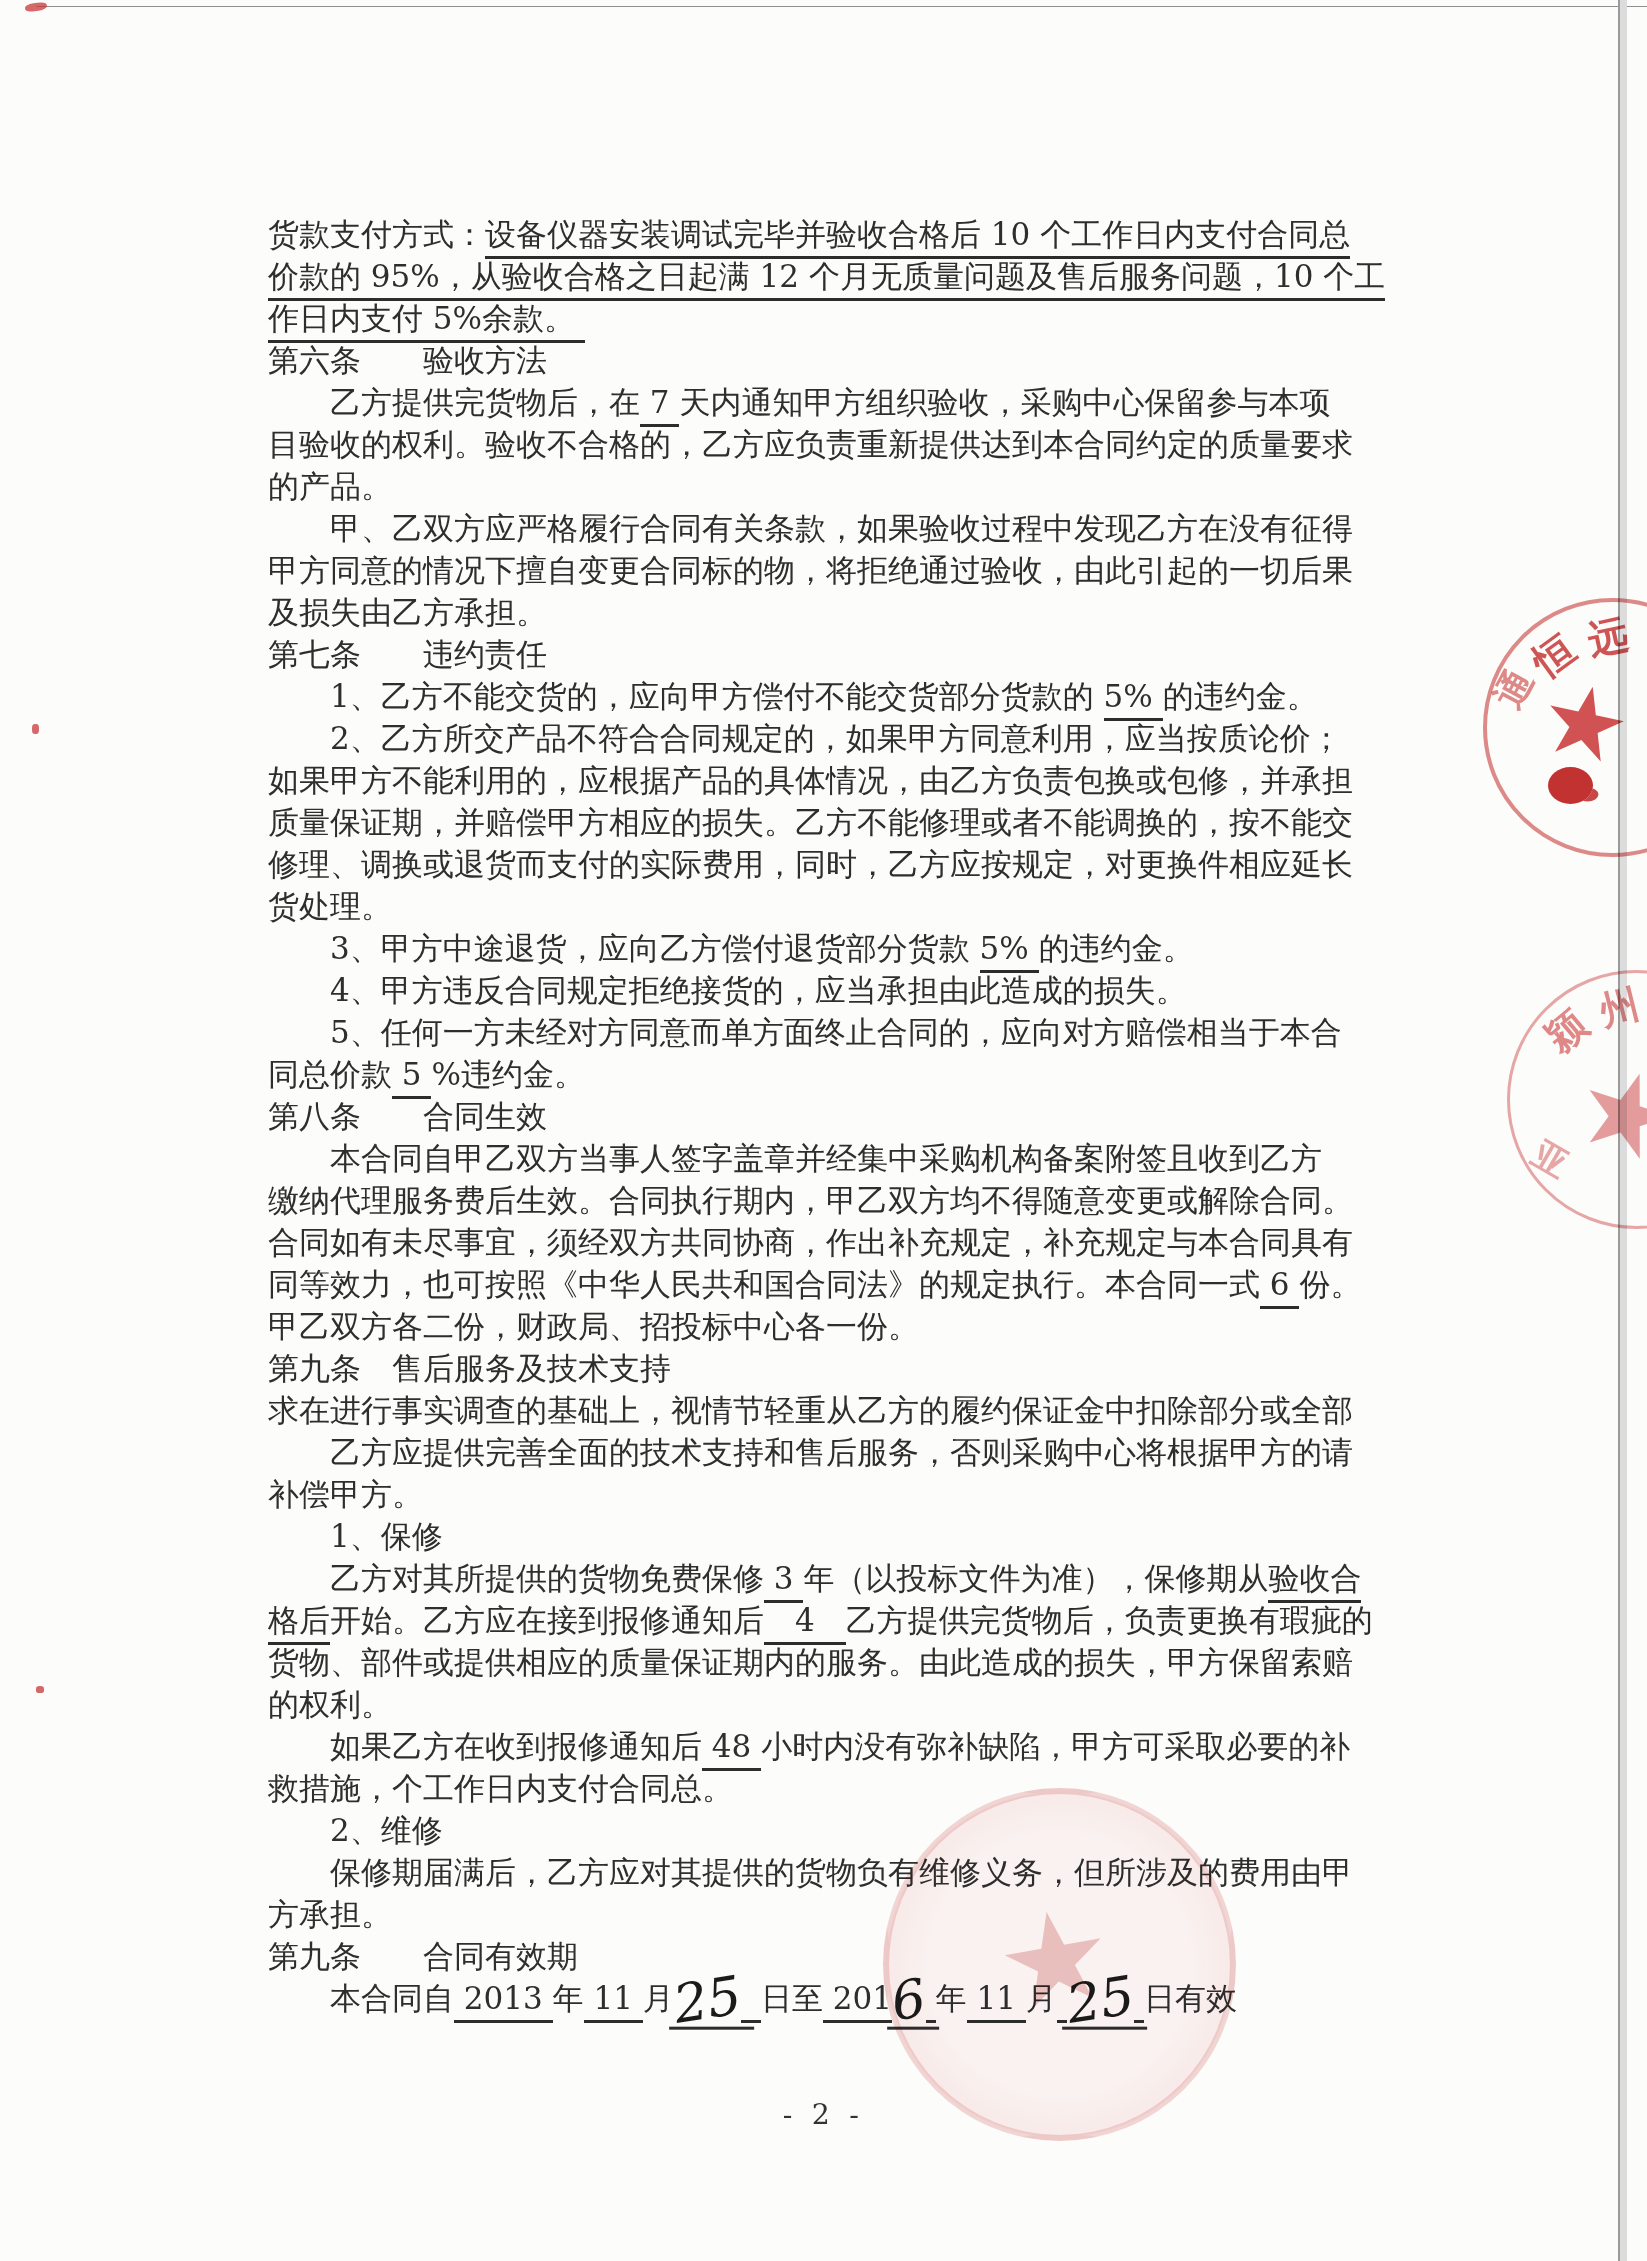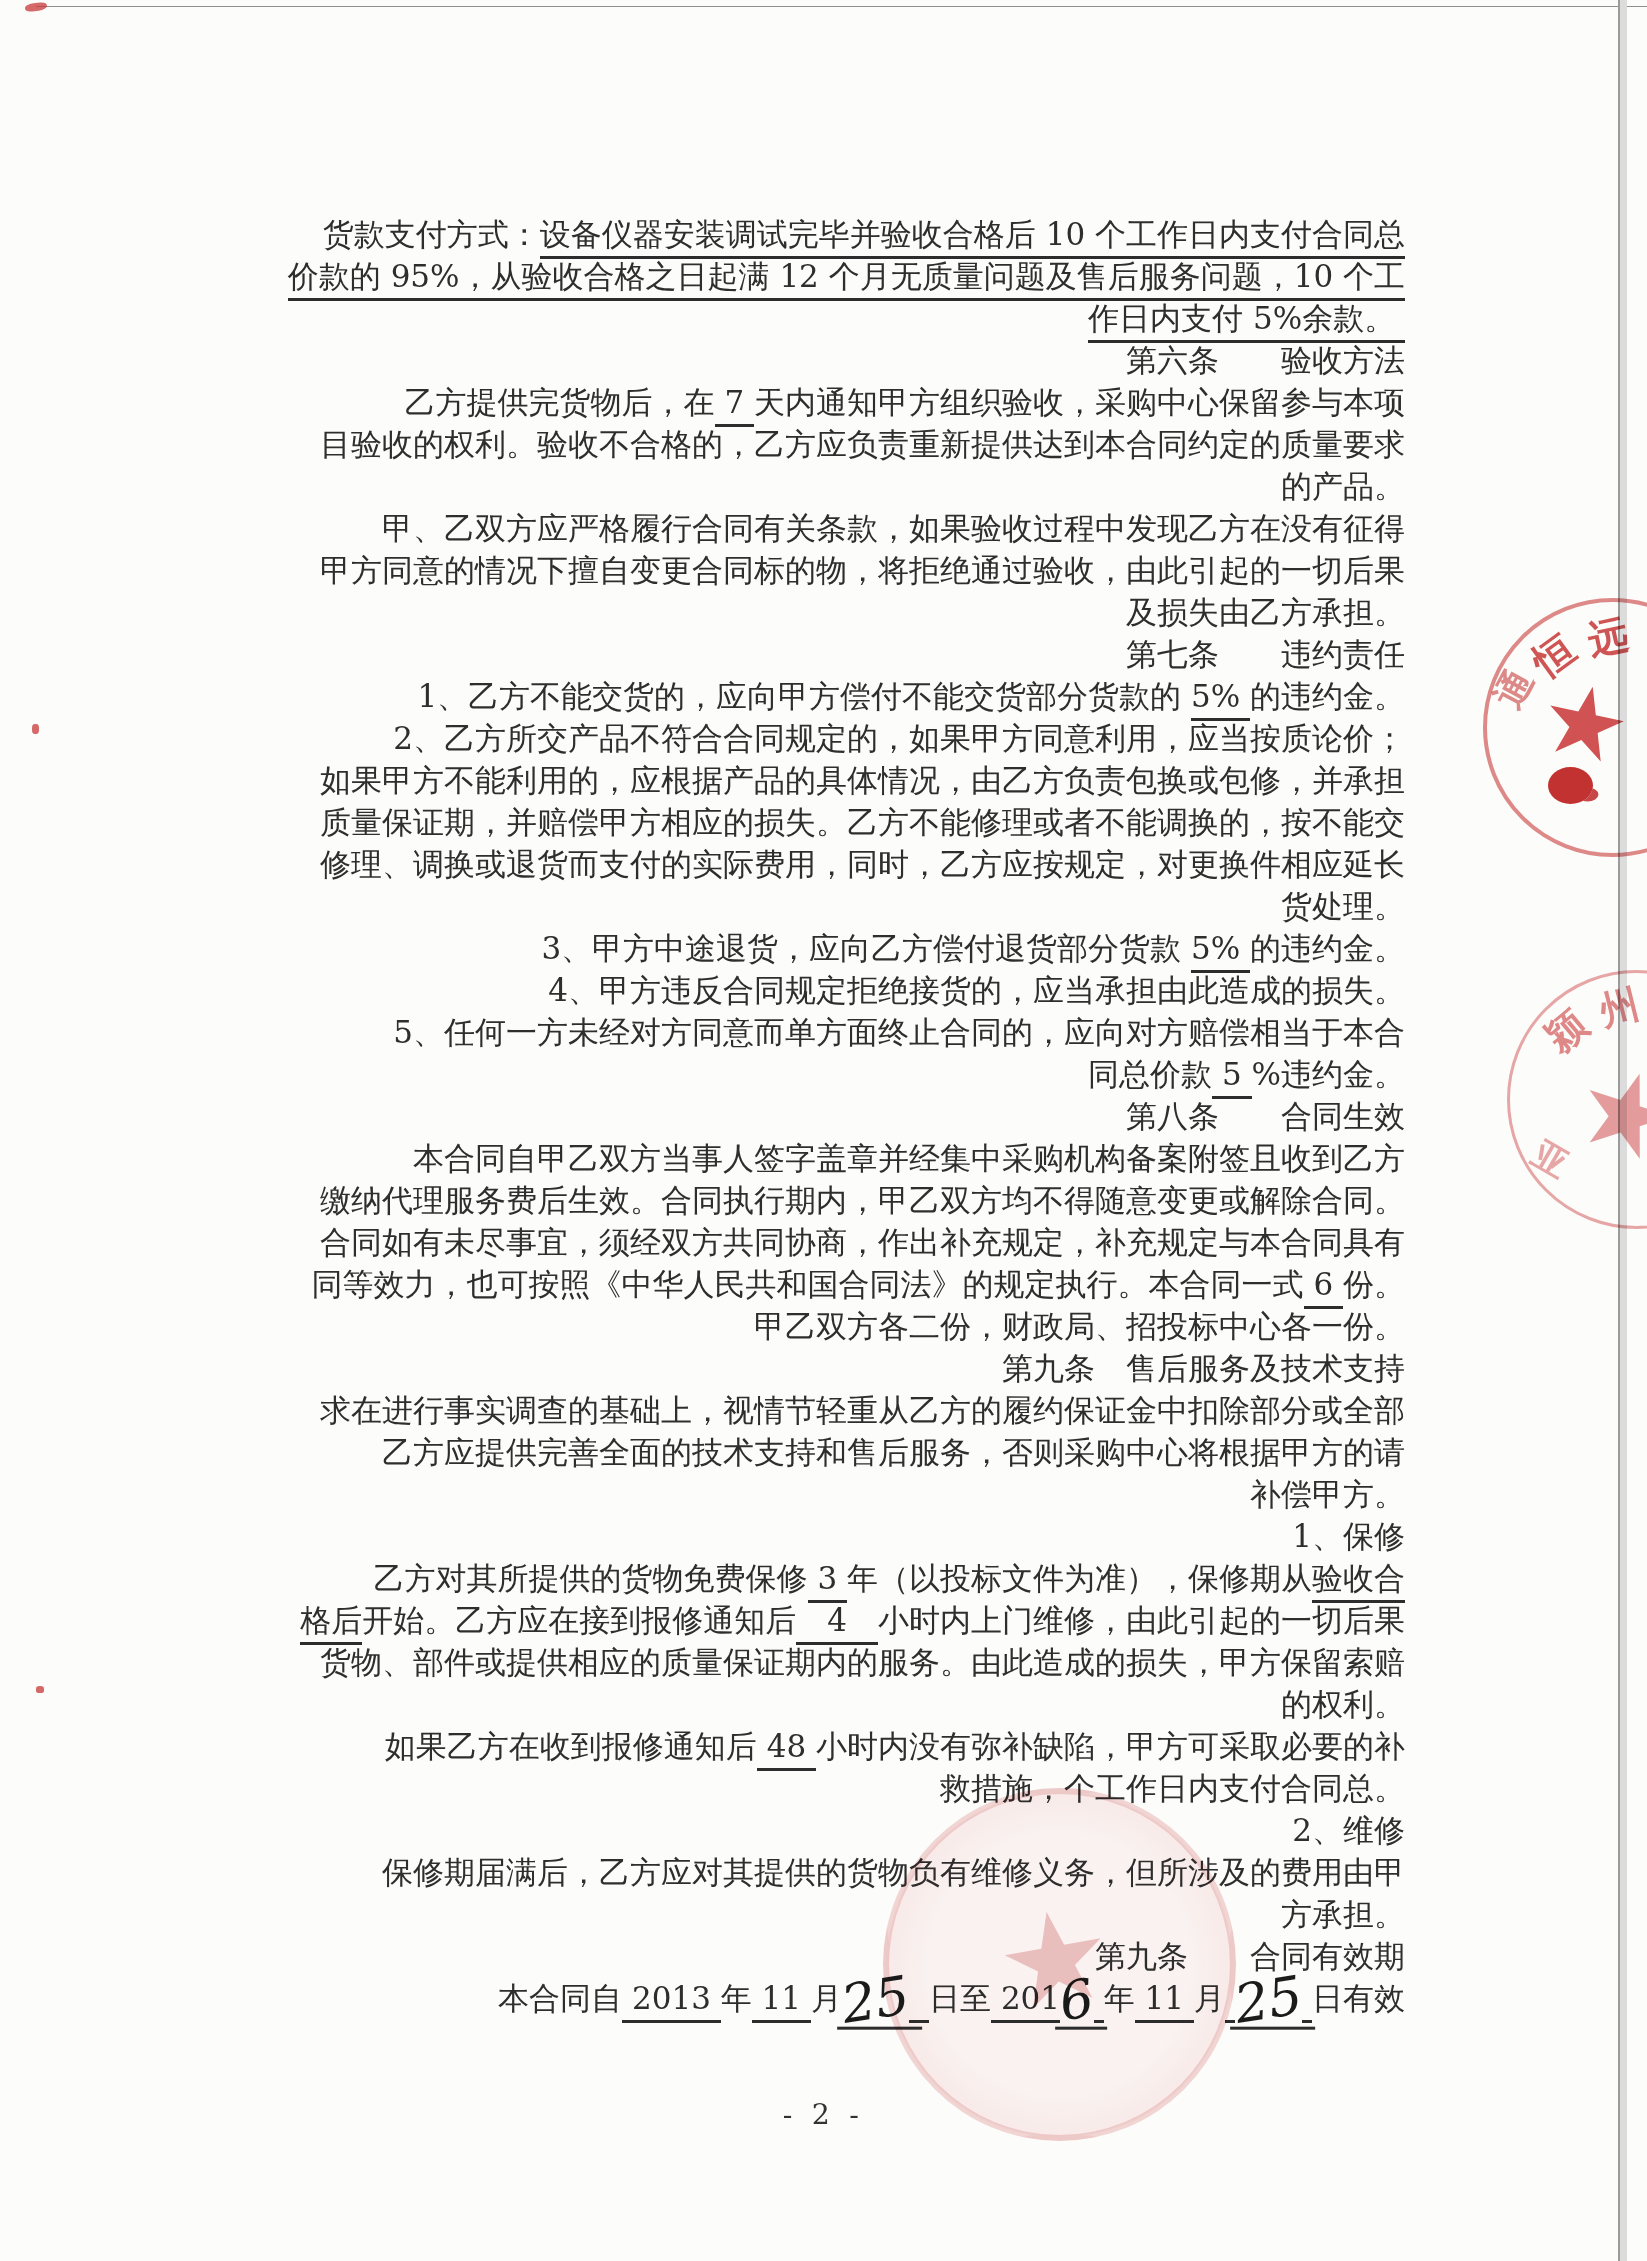--- a/index.html
+++ b/index.html
@@ -20,21 +20,20 @@
   .speck2{left:32px;top:724px;width:7.1px;height:10.3px;}
   .speck3{left:36px;top:1686px;width:8.4px;height:6.5px;}
 
   
   .textblock{position:absolute;left:268px;top:213px;width:1137px;}
   .line{
     height:42px;line-height:42px;
     font-size:31px;
     white-space:pre;
     letter-spacing:0px;
-    text-align:right;
   }
   .line.indent{padding-left:62px;}
   .u{border-bottom:3.2px solid #2d2d2d;padding-bottom:3.9px;}
   .hw{
     display:inline-block;
     font-size:53px;
     font-style:italic;
     font-weight:500;
     line-height:.8;
     vertical-align:-9px;
@@ -122,21 +121,21 @@
       <div class="line"><span>缴纳代理服务费后生效。合同执行期内，甲乙双方均不得随意变更或解除合同。</span></div>
       <div class="line"><span>合同如有未尽事宜，须经双方共同协商，作出补充规定，补充规定与本合同具有</span></div>
       <div class="line"><span>同等效力，也可按照《中华人民共和国合同法》的规定执行。本合同一式</span><span class="u"> 6 </span><span>份。</span></div>
       <div class="line"><span>甲乙双方各二份，财政局、招投标中心各一份。</span></div>
       <div class="line"><span>第九条　售后服务及技术支持</span></div>
       <div class="line"><span>求在进行事实调查的基础上，视情节轻重从乙方的履约保证金中扣除部分或全部</span></div>
       <div class="line indent"><span>乙方应提供完善全面的技术支持和售后服务，否则采购中心将根据甲方的请</span></div>
       <div class="line"><span>补偿甲方。</span></div>
       <div class="line indent"><span>1、保修</span></div>
       <div class="line indent"><span>乙方对其所提供的货物免费保修</span><span class="u"> 3 </span><span>年（以投标文件为准），保修期从</span><span class="u">验收合</span></div>
-      <div class="line"><span class="u">格后</span><span>开始。乙方应在接到报修通知后</span><span class="u">　4　</span><span>小时内上门维修，由此引起的一切后果</span></div>
+      <div class="line"><span class="u">格后</span><span>开始。乙方应在接到报修通知后</span><span class="u">　4　</span><span>乙方提供完货物后，负责更换有瑕疵的</span></div>
       <div class="line"><span>货物、部件或提供相应的质量保证期内的服务。由此造成的损失，甲方保留索赔</span></div>
       <div class="line"><span>的权利。</span></div>
       <div class="line indent"><span>如果乙方在收到报修通知后</span><span class="u"> 48 </span><span>小时内没有弥补缺陷，甲方可采取必要的补</span></div>
       <div class="line"><span>救措施，个工作日内支付合同总。</span></div>
       <div class="line indent"><span>2、维修</span></div>
       <div class="line indent"><span>保修期届满后，乙方应对其提供的货物负有维修义务，但所涉及的费用由甲</span></div>
       <div class="line"><span>方承担。</span></div>
       <div class="line"><span>第九条　　合同有效期</span></div>
       <div class="line indent"><span>本合同自</span><span class="u"> 2013 </span><span>年</span><span class="u"> 11 </span><span>月</span><span class="u hw u-after">25</span><span class="u">  </span><span>日至</span><span class="u"> 201</span><span class="u hw u-after">6</span><span class="u"> </span><span>年</span><span class="u"> 11 </span><span>月</span><span class="u"> </span><span class="u hw u-after">25</span><span class="u"> </span><span>日有效</span></div>
     </div>

